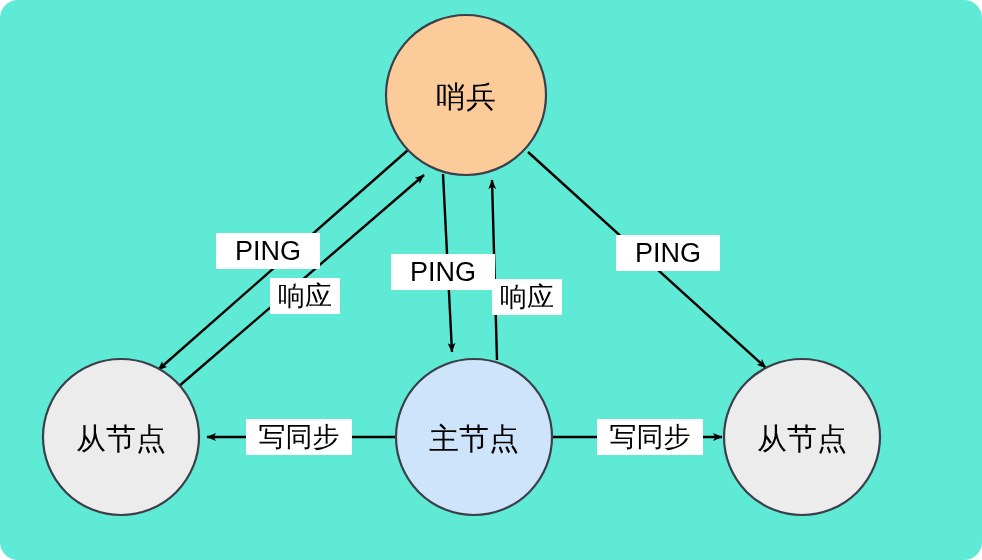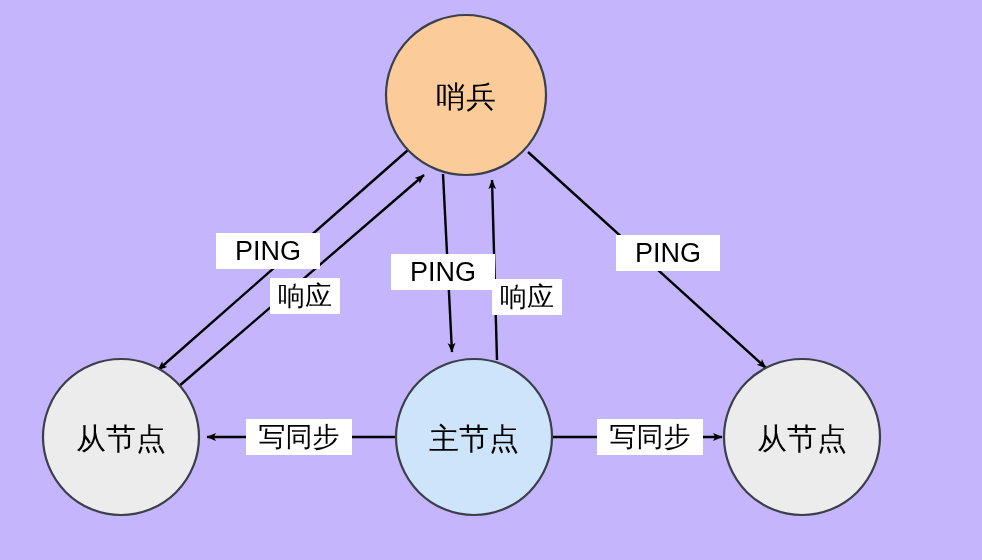--- a/index.html
+++ b/index.html
@@ -8,22 +8,23 @@
     padding: 0;
     background: #ffffff;
   }
   body {
     font-family: "Liberation Sans", "DejaVu Sans", sans-serif;
   }
   #diagram-canvas {
     position: relative;
     width: 982px;
     height: 560px;
-    background: #c4b5fd;
+    background: #5eead4;
     overflow: hidden;
+    border-radius: 18px;
   }
   #diagram-svg {
     position: absolute;
     top: 0;
     left: 0;
     width: 982px;
     height: 560px;
     display: block;
   }
   .node-shape {

